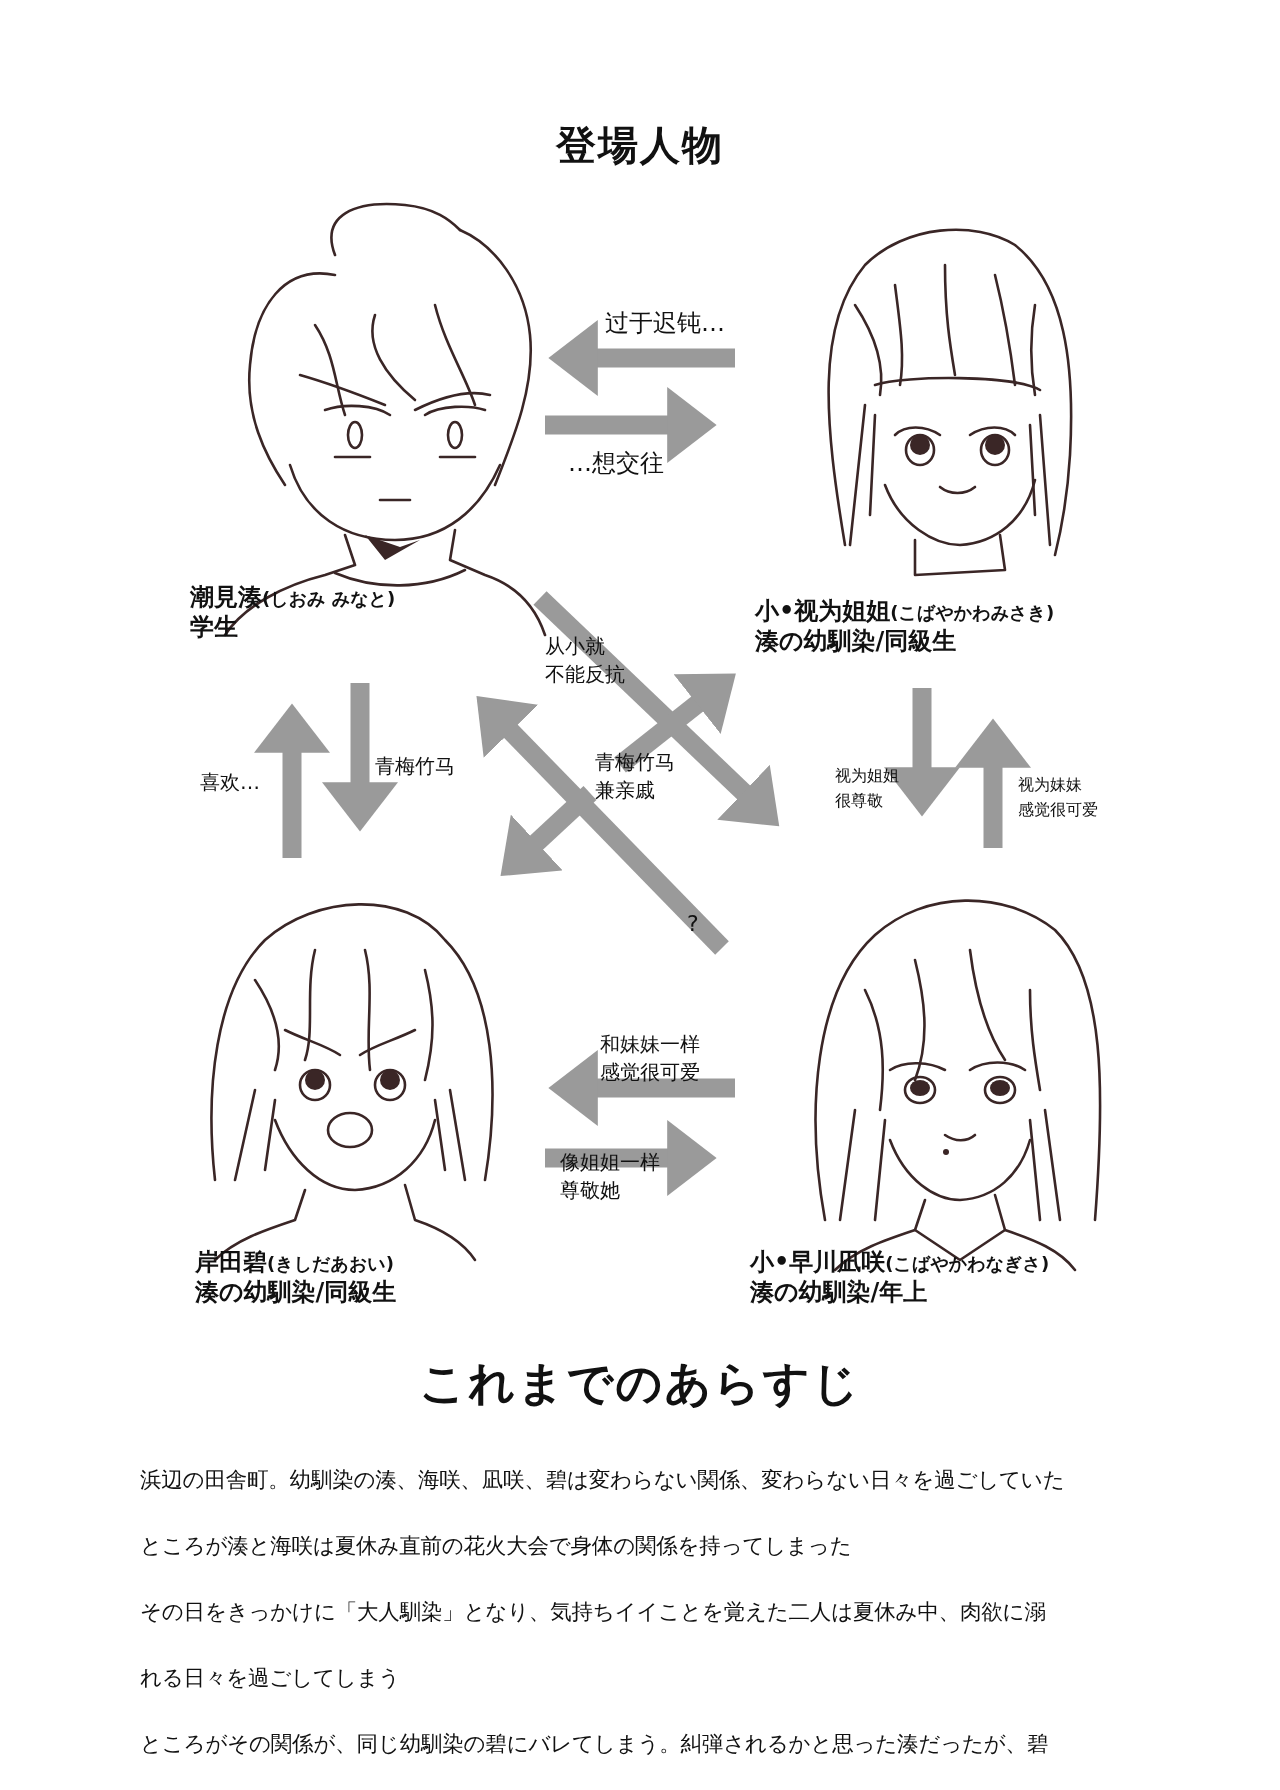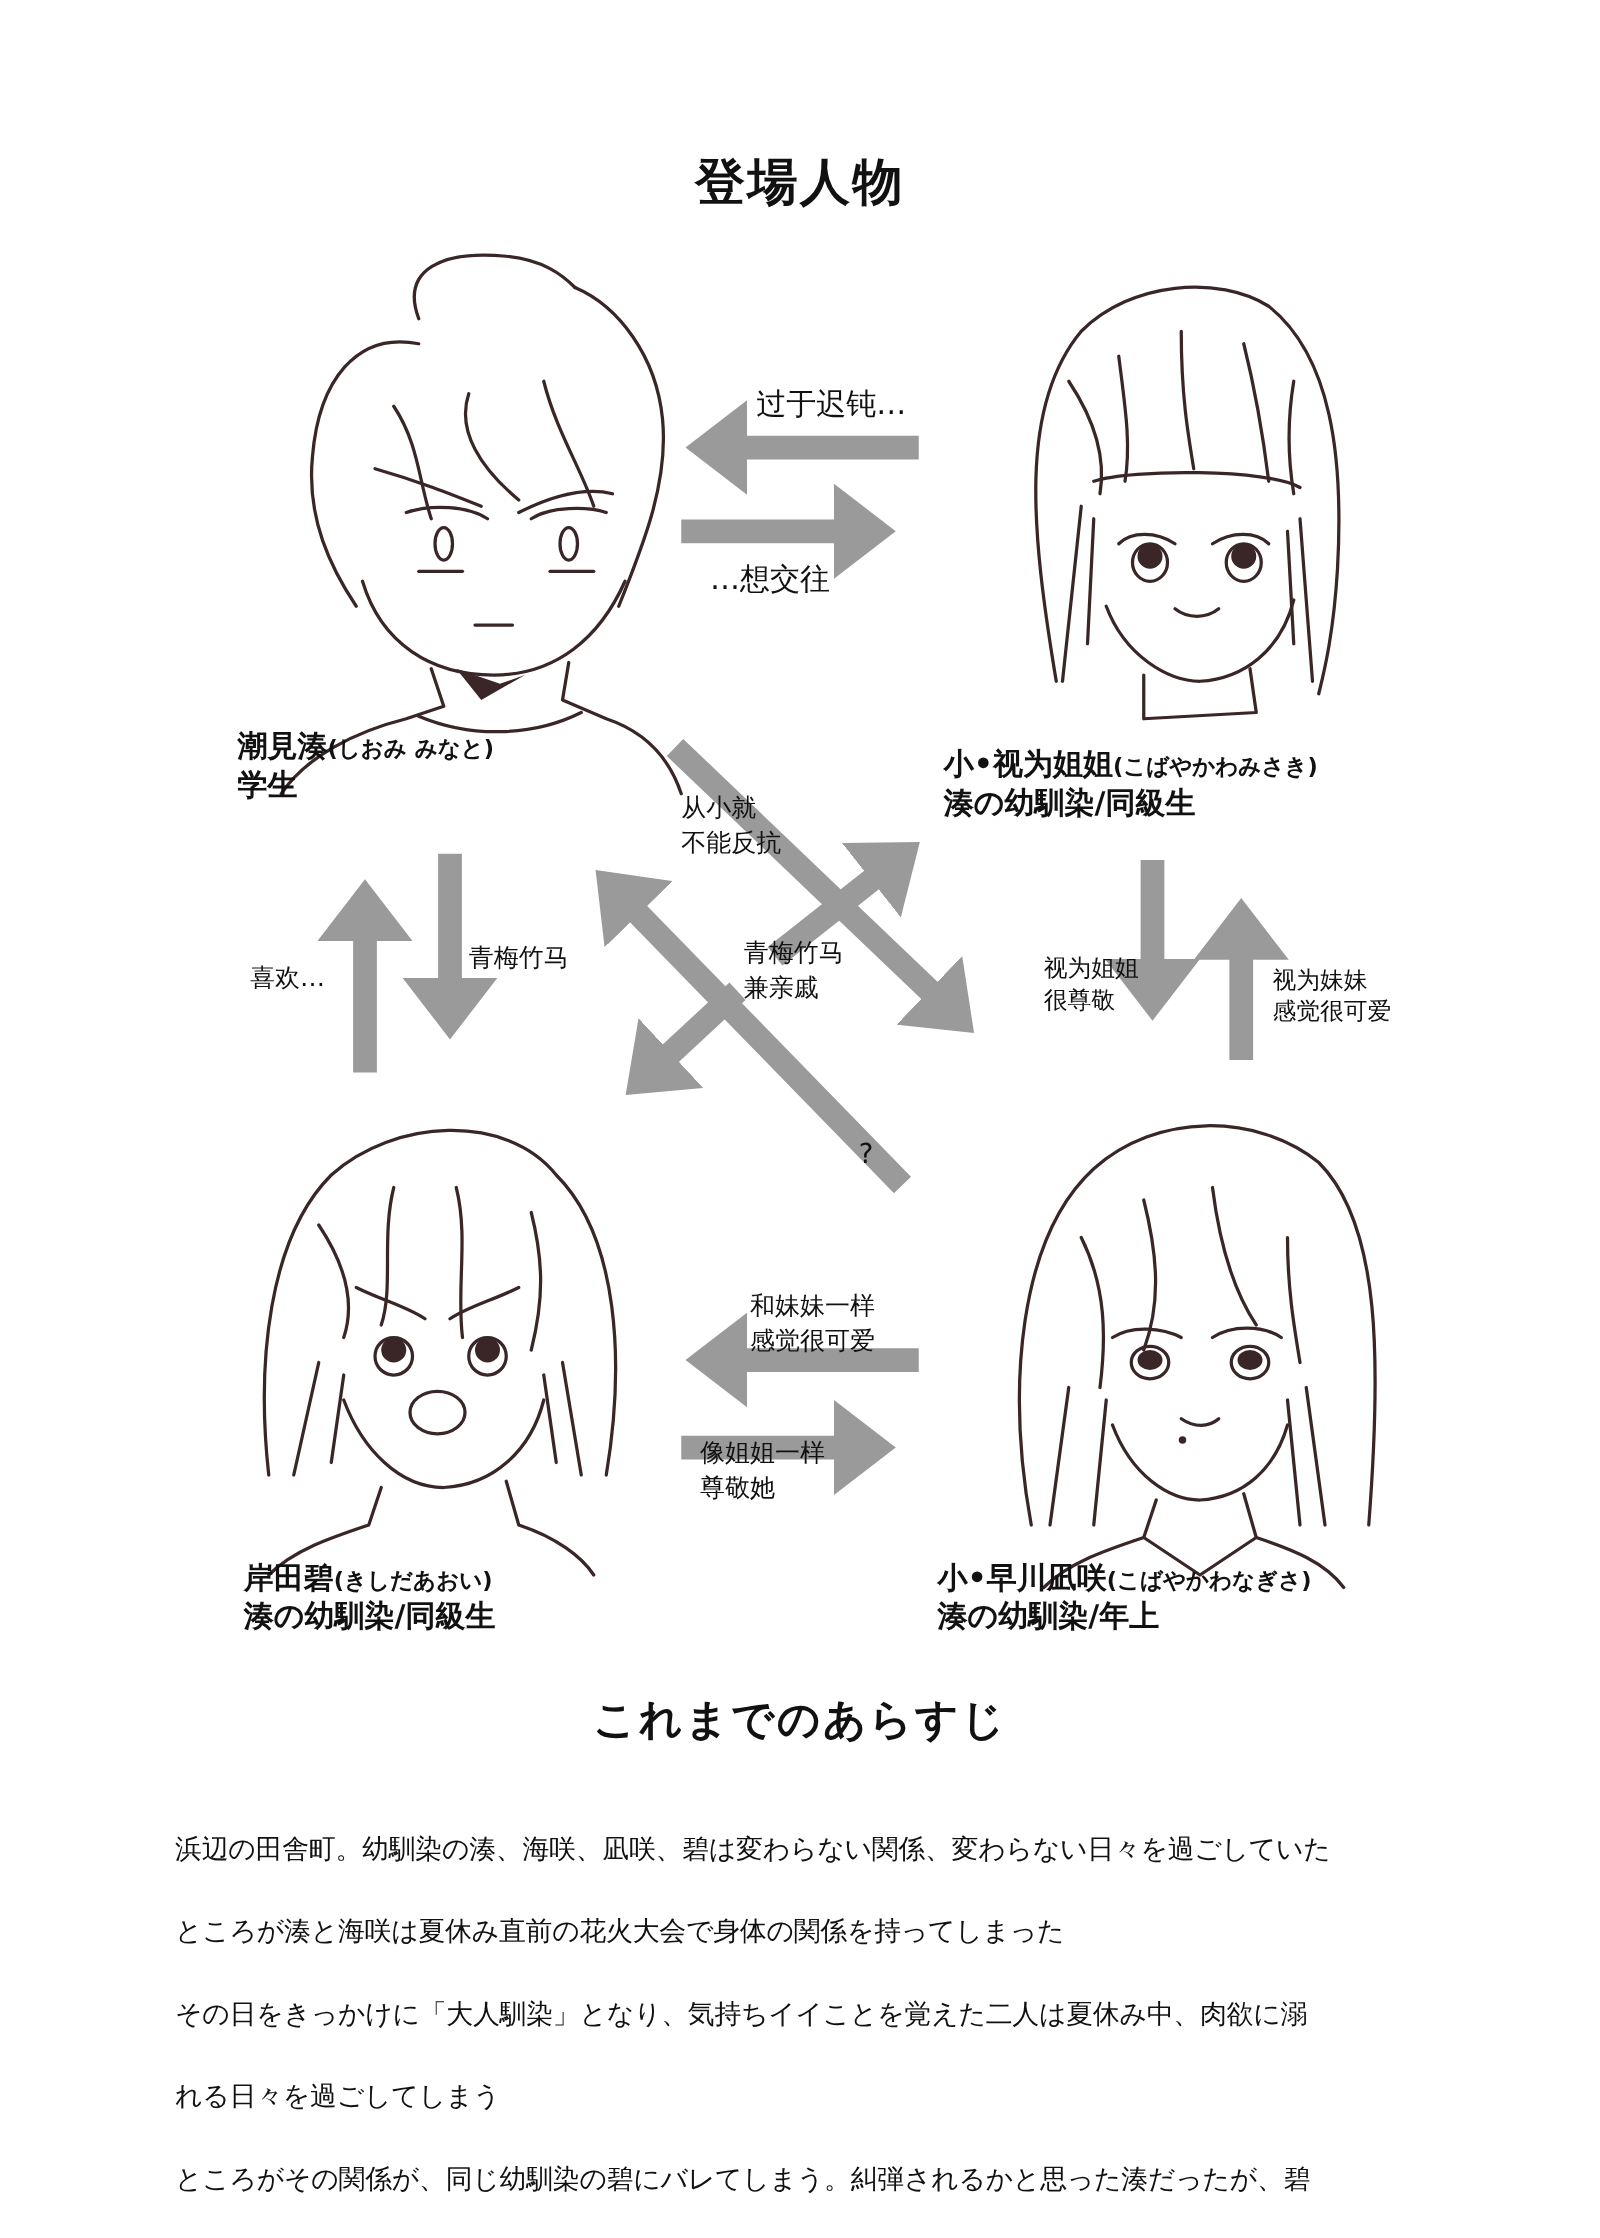--- a/index.html
+++ b/index.html
@@ -3,21 +3,21 @@
 <meta charset="utf-8">
 <style>
   html, body { margin:0; padding:0; background:#fff; }
   body { width:1280px; height:1790px; position:relative; overflow:hidden;
          font-family:"DejaVu Sans", sans-serif; color:#111; }
   .abs { position:absolute; }
   .title { font-weight:bold; font-size:38px; letter-spacing:2px; text-align:center; white-space:nowrap;font-family:Liberation Serif, serif; }
   .name { font-weight:bold; font-size:24px; text-align:left; white-space:nowrap; line-height:28px; }
   .name .kana { font-size:18px; font-weight:bold; }
   .label { font-size:20px; white-space:nowrap; line-height:28px; background:#fff; }
-  .label.small { font-size:19px; line-height:25px; background:transparent; }
+  .label.small { font-size:16px; line-height:25px; background:transparent; }
   .label.big { font-size:24px; line-height:30px; }
   .synopsis { font-size:21.5px; line-height:22px; white-space:pre; letter-spacing:-0.2px; }
   svg.full { position:absolute; left:0; top:0; }
   .sketch path, .sketch ellipse, .sketch line { fill:none; stroke:#3a2626; stroke-width:2.6; stroke-linecap:round; stroke-linejoin:round; }
   .sketch .fill { fill:#3a2626; stroke:none; }
 </style>
 </head>
 <body>
 
 <div class="abs title" style="left:440px; top:118px; width:400px; font-size:40px;">登場人物</div>
@@ -193,21 +193,21 @@
 
 <div class="abs label" style="left:600px; top:1030px; background:transparent;">
   <div>和妹妹一样</div>
   <div>感觉很可爱</div>
 </div>
 <div class="abs label" style="left:560px; top:1122px; background:transparent;margin-top:26px;">
   <div>像姐姐一样</div>
   <div>尊敬她</div>
 </div>
 
-<div class="abs title" style="left:390px; top:1353px; width:500px; font-size:34px;">これまでのあらすじ</div>
+<div class="abs title" style="left:390px; top:1353px; width:500px; font-size:46px;">これまでのあらすじ</div>
 
 <div class="abs synopsis" style="left:140px; top:1425px;">
   <div>浜辺の田舎町。幼馴染の湊、海咲、凪咲、碧は変わらない関係、変わらない日々を過ごしていた</div>
   <div>ところが湊と海咲は夏休み直前の花火大会で身体の関係を持ってしまった</div>
   <div>その日をきっかけに「大人馴染」となり、気持ちイイことを覚えた二人は夏休み中、肉欲に溺</div>
   <div>れる日々を過ごしてしまう</div>
   <div>ところがその関係が、同じ幼馴染の碧にバレてしまう。糾弾されるかと思った湊だったが、碧</div>
   
   
 </div>

